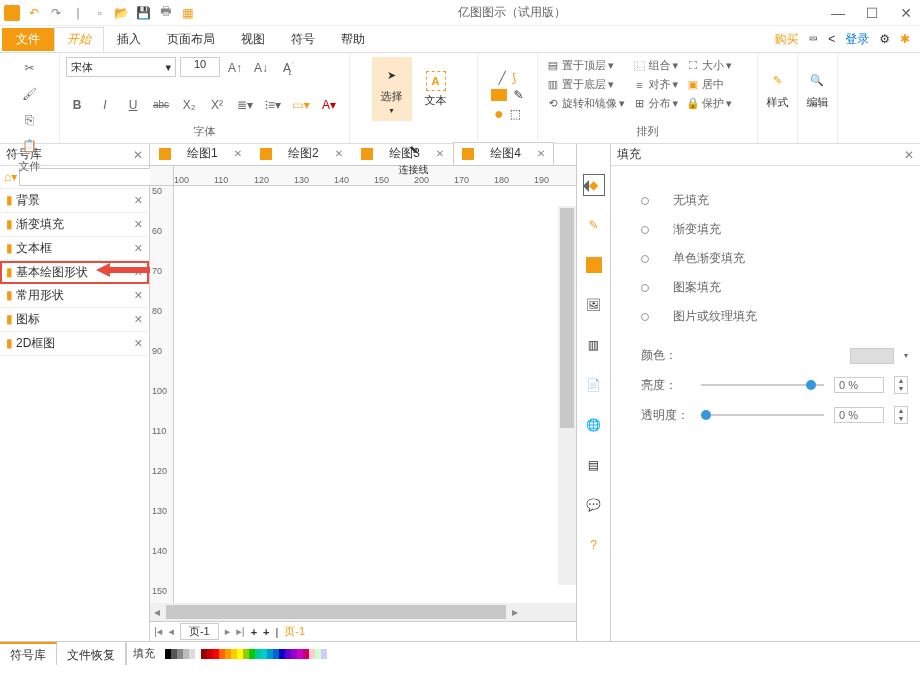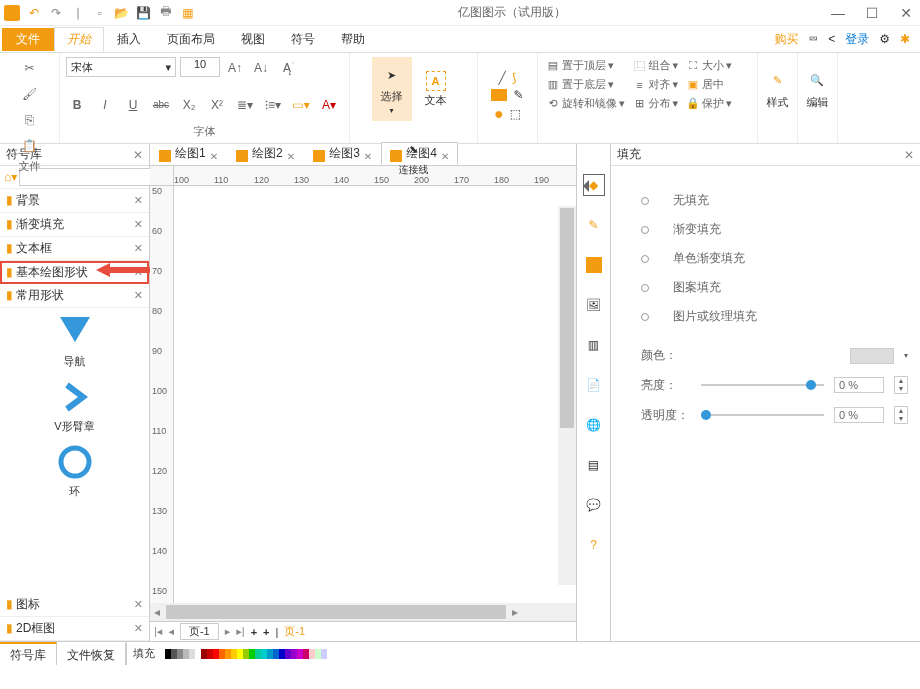--- a/index.html
+++ b/index.html
@@ -38,21 +38,21 @@
 .libbar input { flex: 1; height: 18px; border: 1px solid #ccc; padding: 0 2px; font-size: 11px; }
 .cat { display: flex; justify-content: space-between; align-items: center; padding: 3px 6px; border-bottom: 1px solid #eee; font-size: 12px; }
 .cat .x { color: #888; font-size: 11px; }
 .cat.hl { border: 2px solid #e74c3c; padding: 1px 4px; position: relative; }
 .shapes { flex: 1; overflow: hidden; }
 .shape-item { display: flex; flex-direction: column; align-items: center; padding: 4px; }
 .shape-item .shp { width: 40px; height: 40px; display: flex; align-items: center; justify-content: center; color: #3498db; }
 .shape-item .lbl { font-size: 11px; margin-top: 2px; }
 .canvas-area { flex: 1; display: flex; flex-direction: column; min-width: 0; }
 .doc-tabs { display: flex; border-bottom: 1px solid #ccc; height: 22px; align-items: flex-end; }
-.doc-tab { padding: 2px 8px; border: 1px solid transparent; display: flex; align-items: flex-end; gap: 4px; font-size: 12px; }
+.doc-tab { padding: 2px 8px; border: 1px solid transparent; display: flex; align-items: center; gap: 16px; font-size: 12px; }
 .doc-tab .dicon { width: 12px; height: 12px; background: #f39c12; }
 .doc-tab .dx { color: #888; font-size: 10px; }
 .doc-tab.active { border: 1px solid #ccc; border-bottom: 1px solid #fff; background: #fff; }
 .ruler-container { display: flex; height: 20px; }
 .ruler-corner { width: 24px; border-right: 1px solid #ccc; border-bottom: 1px solid #ccc; background: #f8f8f8; }
 .ruler-h { flex: 1; border-bottom: 1px solid #ccc; background: #f8f8f8; display: flex; font-size: 9px; color: #666; align-items: flex-end; overflow: hidden; }
 .ruler-h span { width: 40px; flex-shrink: 0; }
 .canvas-scroll { flex: 1; display: flex; overflow: hidden; position: relative; }
 .ruler-v { width: 24px; border-right: 1px solid #ccc; background: #f8f8f8; display: flex; flex-direction: column; font-size: 9px; color: #666; overflow: hidden; }
 .ruler-v span { height: 40px; flex-shrink: 0; padding-left: 2px; }
@@ -221,20 +221,21 @@
       </div>
       <div class="groupcol">
         <div class="arrange-item"><span class="ai-icon">⛶</span><span>大小</span> ▾</div>
         <div class="arrange-item">
             <span class="ai-icon" style="color:#f39c12">▣</span>
             <span>居中</span>
           </div>
         <div class="arrange-item"><span class="ai-icon">🔒</span><span>保护</span> ▾</div>
       </div>
     </div>
+    <div class="label">排列</div>
   </div>
   <div class="group" style="width:40px">
     <div class="body" style="justify-content:center">
         <div class="bigbtn">
           <div class="icon" style="color:#f39c12">✎</div>
           <span>样式</span>
         </div>
       </div>
   </div>
   <div class="group" style="width:40px">
@@ -275,46 +276,20 @@
       <span><span style="color:#f39c12">▮</span> <span>基本绘图形状</span></span>
         <span class="x">✕</span>
       <svg class="arrow-anno" viewBox="0 0 60 14">
           <polygon points="0,7 14,0 14,4 60,4 60,10 14,10 14,14" fill="#e74c3c"></polygon>
         </svg>
     </div>
     <div class="cat">
         <span><span style="color:#f39c12">▮</span> <span>常用形状</span></span>
         <span class="x">✕</span>
       </div>
-    <div class="shapes">
-      <div class="shape-item">
-        <div class="shp">
-            <svg width="40" height="40">
-              <polygon points="5,5 35,5 20,30" fill="#3498db"></polygon>
-            </svg>
-          </div>
-        <span class="lbl">导航</span>
-      </div>
-      <div class="shape-item">
-        <div class="shp">
-            <svg width="40" height="40">
-              <polyline points="12,8 28,20 12,32" fill="none" stroke="#3498db" stroke-width="6"></polyline>
-            </svg>
-          </div>
-        <span class="lbl">V形臂章</span>
-      </div>
-      <div class="shape-item">
-        <div class="shp">
-            <svg width="40" height="40">
-              <circle cx="20" cy="20" r="14" fill="none" stroke="#3498db" stroke-width="5"></circle>
-            </svg>
-          </div>
-        <span class="lbl">环</span>
-      </div>
-    </div>
     <div class="cat">
         <span><span style="color:#f39c12">▮</span> <span>图标</span></span>
         <span class="x">✕</span>
       </div>
     <div class="cat">
         <span><span style="color:#f39c12">▮</span> <span>2D框图</span></span>
         <span class="x">✕</span>
       </div>
   </div>
 

